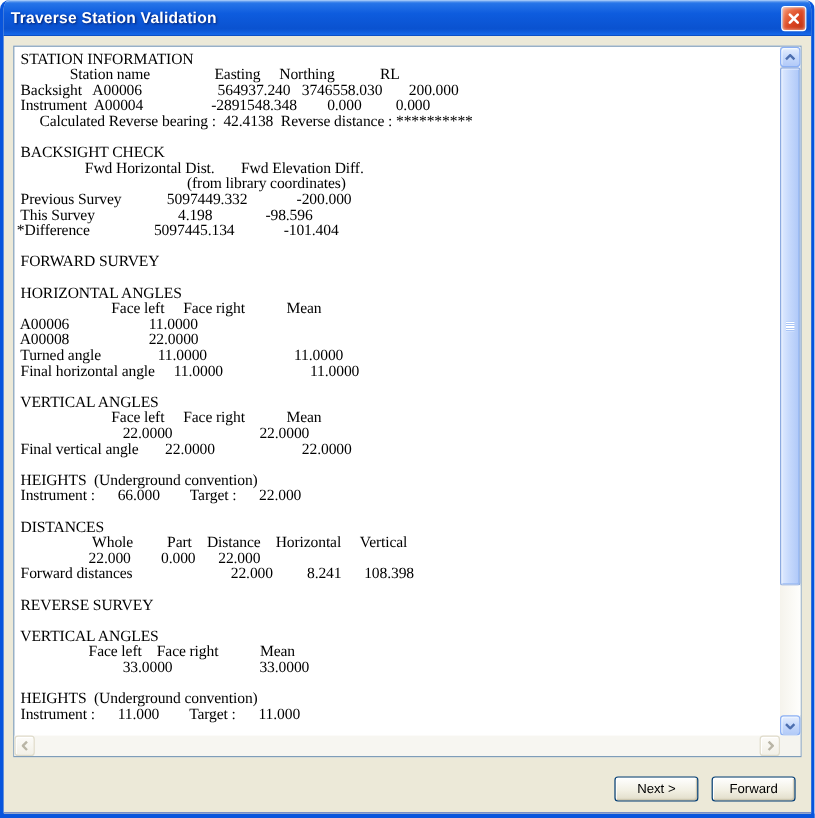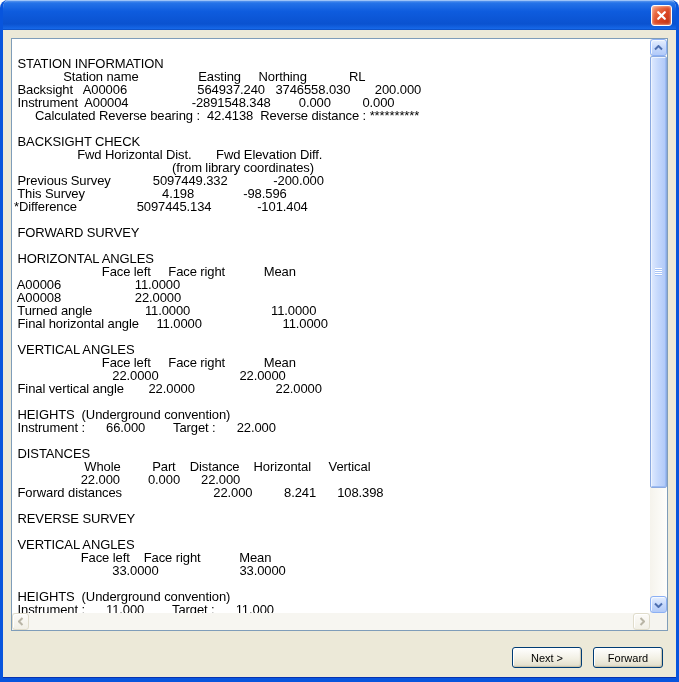--- a/index.html
+++ b/index.html
@@ -39,22 +39,22 @@
 
   
   .panel {
     position:absolute; left:8px; top:38px; width:657px; height:593px;
     background:#ffffff; border:1px solid #7F9DB9;
   }
   .report-viewport {
     position:absolute; left:0; top:0; width:638px; height:574px; overflow:hidden;
   }
   .report-pre {
-    margin:0; padding:18px 0 0 2px;
-    font-family:Liberation Sans, sans-serif;
+    margin:0; padding:3px 0 0 2px;
+    font-family:Liberation Serif, serif;
     font-size:13px; line-height:13px; letter-spacing:-0.1px;
     color:#000000; white-space:pre;
   }
 
   
   .vscroll {
     position:absolute; right:0; top:0; width:17px; height:574px;
     background:linear-gradient(to right,#F3F1EA,#FEFEFC);
   }
   .sb-btn {
@@ -107,20 +107,21 @@
   .btn-back   { left:429px;margin-top:48px; }
   .btn-next   { left:509px;text-align:right; }
   .btn-cancel { left:590px; }
 </style>
 </head>
 <body>
 
 <div class="window">
 
   <div class="titlebar">
+    <span class="title-text">Traverse Station Validation</span>
     <div class="close-btn">
       <span style="display:flex">
         <svg width="11" height="11" viewBox="0 0 12 12">
             <path d="M2.4 2.4 L9.6 9.6 M9.6 2.4 L2.4 9.6" stroke="#ffffff" stroke-width="2.4" fill="none" stroke-linecap="round"></path>
           </svg>
       </span>
     </div>
   </div>
 
   <div class="panel">

